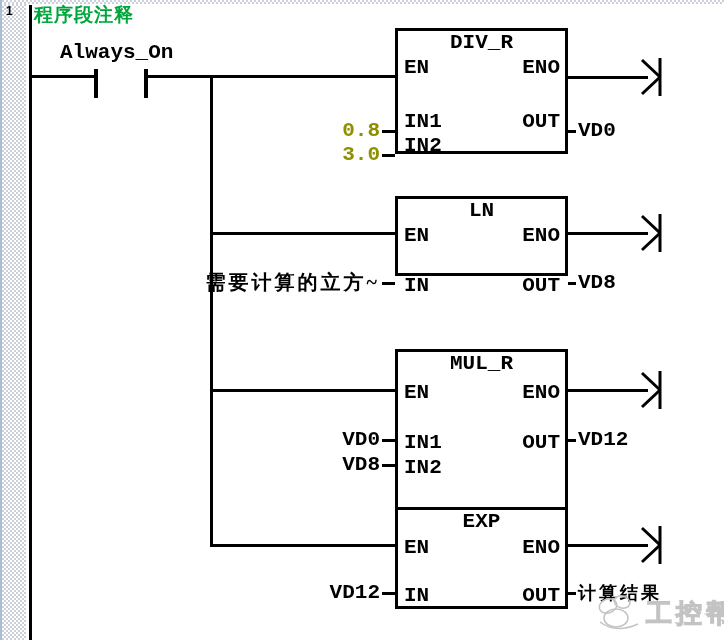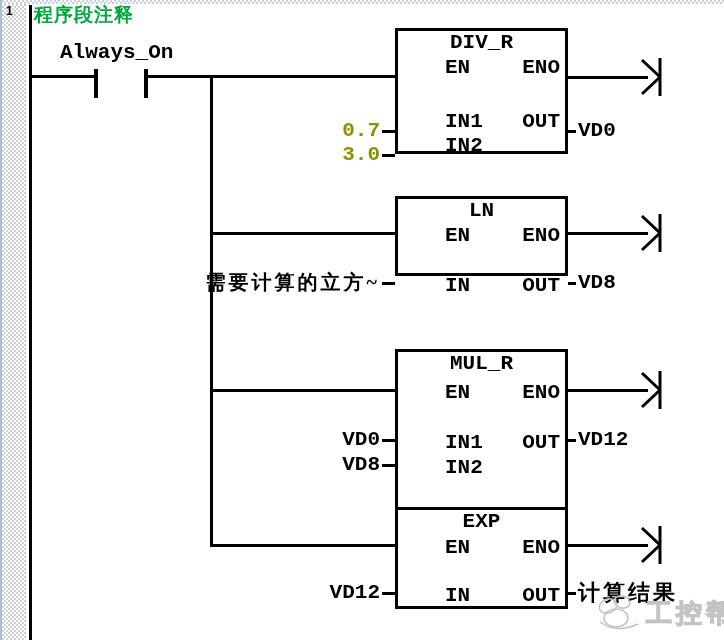--- a/index.html
+++ b/index.html
@@ -21,21 +21,21 @@
   
   .mono{position:absolute;font-weight:bold;font-size:21px;line-height:22px;color:#000;white-space:nowrap;}
   .olive{color:#8f8f00;}
   .cjk{position:absolute;font-family:"Liberation Sans","DejaVu Sans",sans-serif;font-weight:bold;color:#000;white-space:nowrap;}
   .net-comment{font-size:19px;line-height:20px;color:#00a63c;letter-spacing:1px;}
   .net-num{position:absolute;left:6px;top:4px;font-family:"Liberation Sans",sans-serif;font-weight:bold;font-size:12px;color:#000;}
   
   .fblock{position:absolute;left:395px;width:173px;border:3px solid #000;background:#fff;box-sizing:border-box;}
   .fb-title{position:absolute;left:0;top:1px;width:100%;text-align:center;font-weight:bold;font-size:21px;line-height:22px;}
   .pin{position:absolute;font-weight:bold;font-size:21px;line-height:22px;white-space:nowrap;}
-  .pin.l{left:6px;margin-left:41px;}
+  .pin.l{left:6px;}
   .pin.r{right:5px;}
   .operand-in{position:absolute;font-weight:bold;font-size:21px;line-height:22px;white-space:nowrap;text-align:right;}
   .operand-out{position:absolute;font-weight:bold;font-size:21px;line-height:22px;white-space:nowrap;}
   .cjk-operand{font-family:Liberation Serif, serif;font-size:20px;letter-spacing:3px;}
 </style>
 </head>
 <body>
 
 <div id="stage">
 
@@ -62,21 +62,21 @@
   <div class="fblock" style="top:28px;height:126px;">
     <div class="fb-title">DIV_R</div>
     <div class="pin l" style="top:26px;">EN</div>
     <div class="pin r" style="top:26px;">ENO</div>
     <div class="pin l" style="top:80px;">IN1</div>
     <div class="pin l" style="top:104px;">IN2</div>
     <div class="pin r" style="top:80px;">OUT</div>
   </div>
   <div class="h" style="left:382px;top:130px;width:13px;"></div>
   <div class="h" style="left:382px;top:154px;width:13px;"></div>
-  <div class="operand-in olive" style="right:344px;top:120px;">0.7</div>
+  <div class="operand-in olive" style="right:344px;top:120px;">0.8</div>
   <div class="operand-in olive" style="right:344px;top:144px;">3.0</div>
   <div class="h" style="left:568px;top:130px;width:8px;"></div>
   <div class="operand-out" style="left:578px;top:120px;">VD0</div>
   <div class="h" style="left:568px;top:76px;width:80px;"></div>
   <svg class="abs" style="left:640px;top:55px;" width="26" height="44">
     <line x1="2" y1="5" x2="20" y2="22" stroke="#000" stroke-width="3"></line>
     <line x1="2" y1="39" x2="20" y2="22" stroke="#000" stroke-width="3"></line>
     <line x1="20" y1="3" x2="20" y2="41" stroke="#000" stroke-width="3"></line>
   </svg>
 
@@ -122,21 +122,21 @@
   <div class="fblock" style="top:507px;height:102px;">
     <div class="fb-title">EXP</div>
     <div class="pin l" style="top:27px;">EN</div>
     <div class="pin r" style="top:27px;">ENO</div>
     <div class="pin l" style="top:75px;">IN</div>
     <div class="pin r" style="top:75px;">OUT</div>
   </div>
   <div class="h" style="left:382px;top:592px;width:13px;"></div>
   <div class="operand-in" style="right:344px;top:582px;">VD12</div>
   <div class="h" style="left:568px;top:592px;width:8px;"></div>
-  <div class="operand-out cjk-operand" style="left:578px;top:582px;font-size:22px;">计算结果</div>
+  <div class="operand-out cjk-operand" style="left:578px;top:582px;font-size:18px;">计算结果</div>
   <div class="h" style="left:568px;top:544px;width:80px;"></div>
   <svg class="abs" style="left:640px;top:523px;" width="26" height="44">
     <line x1="2" y1="5" x2="20" y2="22" stroke="#000" stroke-width="3"></line>
     <line x1="2" y1="39" x2="20" y2="22" stroke="#000" stroke-width="3"></line>
     <line x1="20" y1="3" x2="20" y2="41" stroke="#000" stroke-width="3"></line>
   </svg>
 
   <svg class="abs" style="left:586px;top:588px;" width="138" height="52">
     <g stroke="#c3c3c3" fill="none" stroke-width="1.5">
       <ellipse cx="22" cy="18" rx="9" ry="7" transform="rotate(-20 22 18)"></ellipse>

